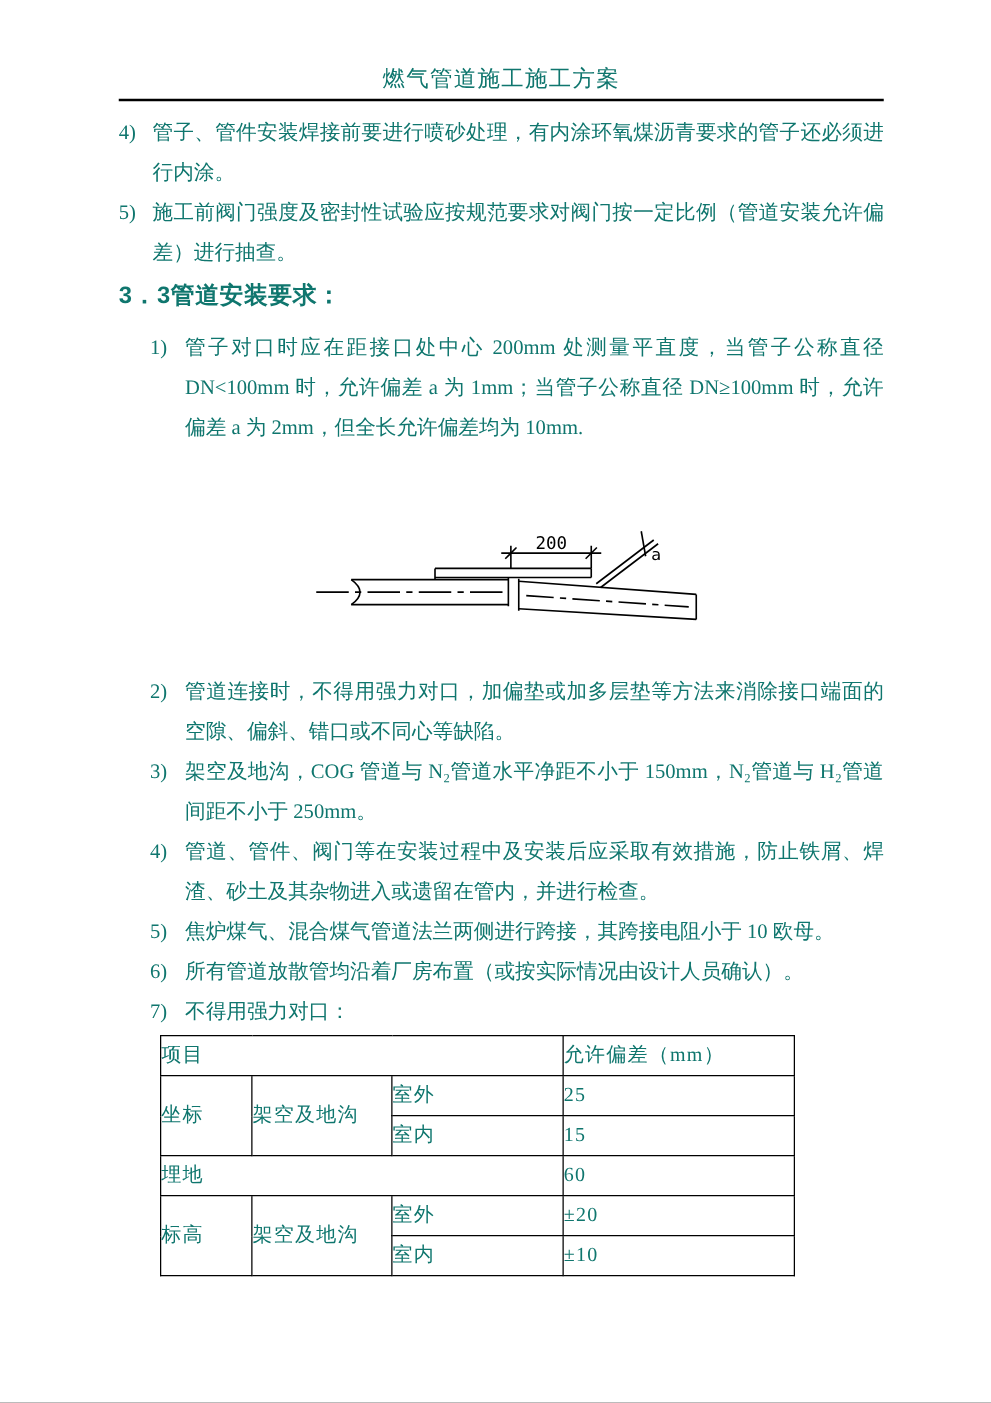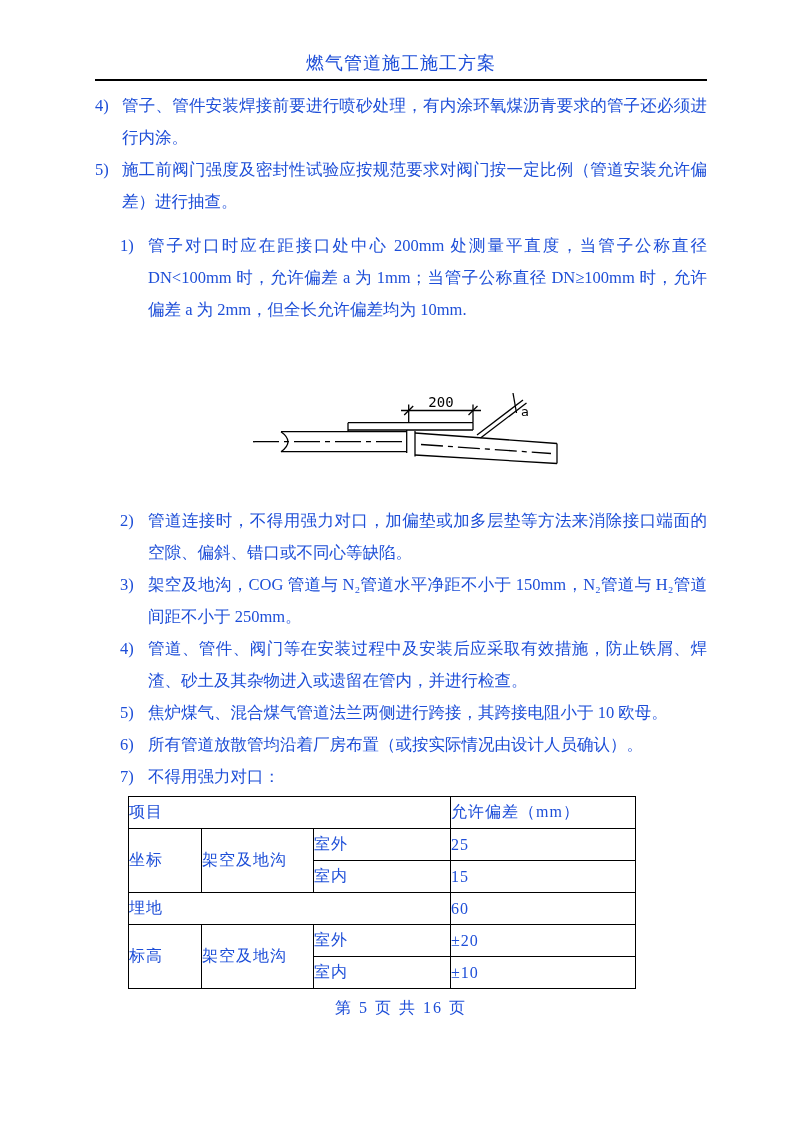--- a/index.html
+++ b/index.html
@@ -3,21 +3,21 @@
 <meta charset="utf-8">
 <style>
   * { box-sizing: border-box; }
   html, body { margin: 0; padding: 0; background: #888; }
   .page {
     position: relative;
     width: 793px;
     height: 1122px;
     margin: 0 auto;
     background: #ffffff;
-    color: #1d4ed8;
+    color: #0f766e;
     font-family: "Liberation Serif", "DejaVu Serif", serif;
     padding: 52px 86px 0 95px;
     overflow: hidden;
   }
   
   .doc-header {
     text-align: center;
     font-size: 18px;
     line-height: 22px;
     padding-bottom: 5px;
@@ -91,20 +91,21 @@
     <div class="item">
       <span class="num">4)</span>
       <div class="text">管子、管件安装焊接前要进行喷砂处理，有内涂环氧煤沥青要求的管子还必须进行内涂。</div>
     </div>
     <div class="item">
       <span class="num">5)</span>
       <div class="text">施工前阀门强度及密封性试验应按规范要求对阀门按一定比例（管道安装允许偏差）进行抽查。</div>
     </div>
   </div>
 
+  <div class="sec-heading">3．3管道安装要求：</div>
 
   <div class="sub-list item1-wrap">
     <div class="item">
       <span class="num">1)</span>
       <div class="text">管子对口时应在距接口处中心 200mm 处测量平直度，当管子公称直径 DN&lt;100mm 时，允许偏差 a 为 1mm；当管子公称直径 DN≥100mm 时，允许偏差 a 为 2mm，但全长允许偏差均为 10mm.</div>
     </div>
   </div>
 
   <div class="diagram-wrap">
     <svg width="330" height="105" viewBox="0 0 330 105">
@@ -203,15 +204,14 @@
         <td>室外</td>
         <td>±20</td>
       </tr>
       <tr>
         <td>室内</td>
         <td>±10</td>
       </tr>
     </tbody>
   </table>
 
-  <div class="doc-footer">第 5 页 共 16 页</div>
 
 </div>
 
 </body></html>

